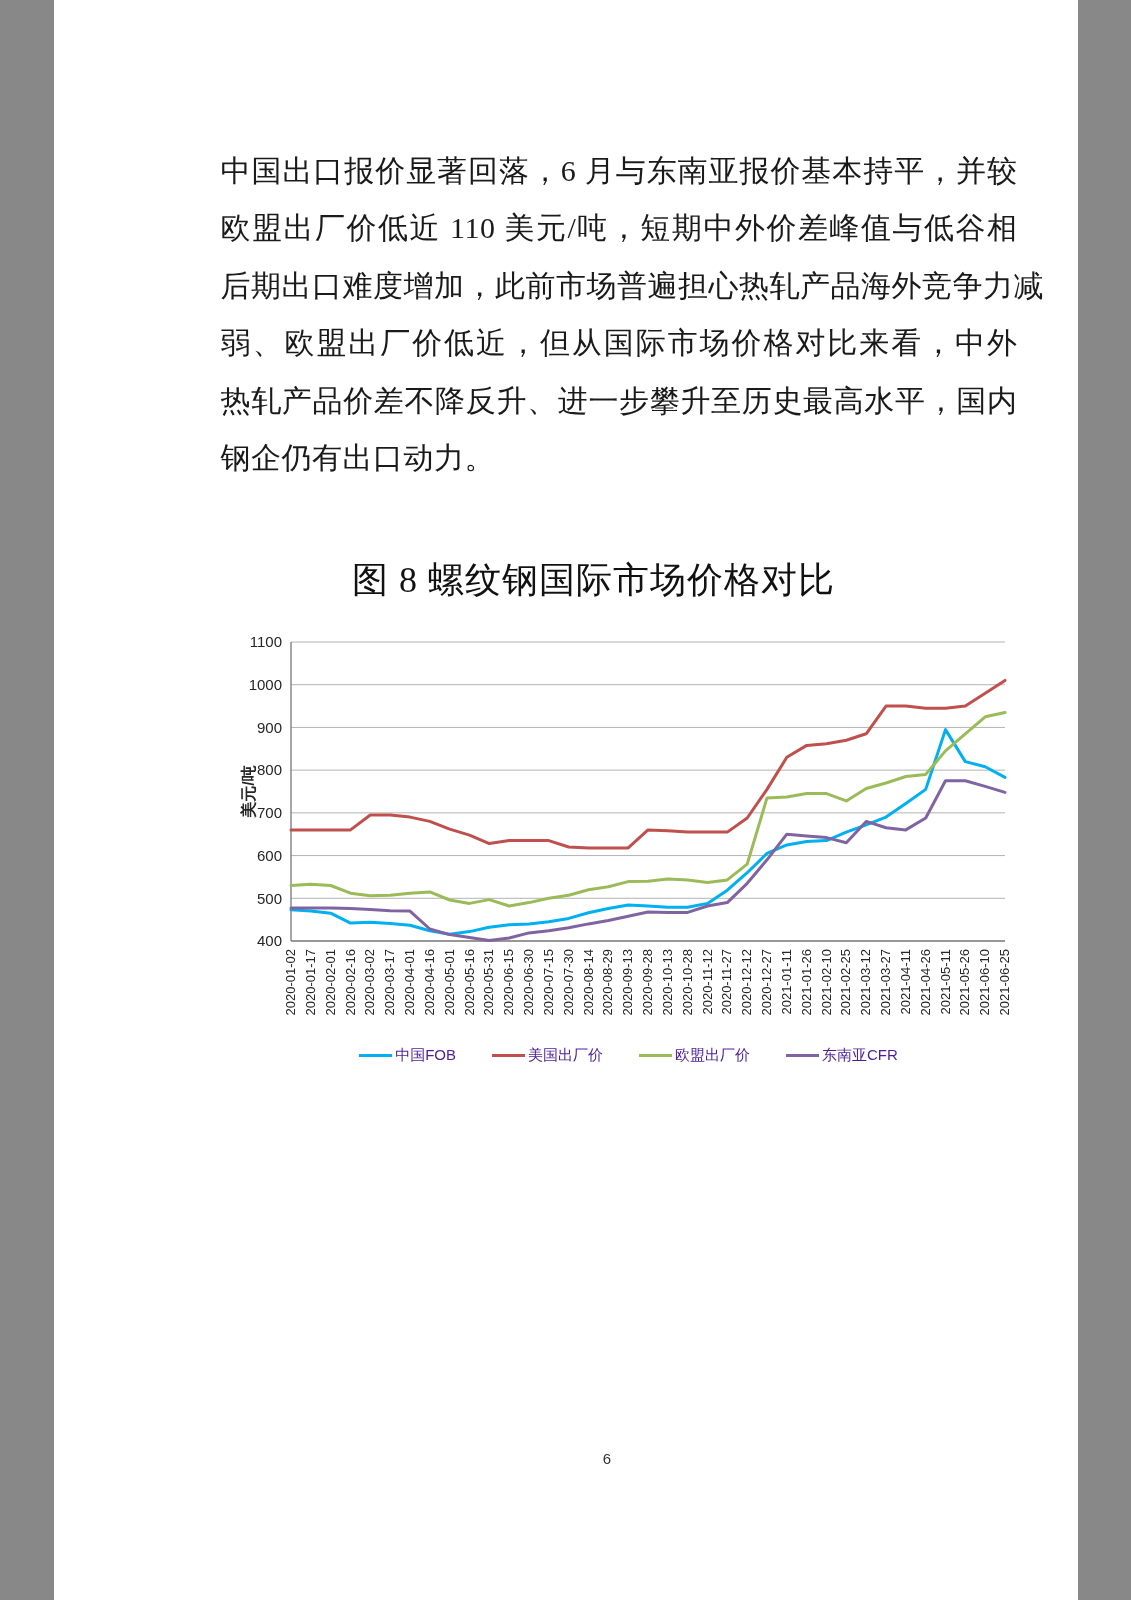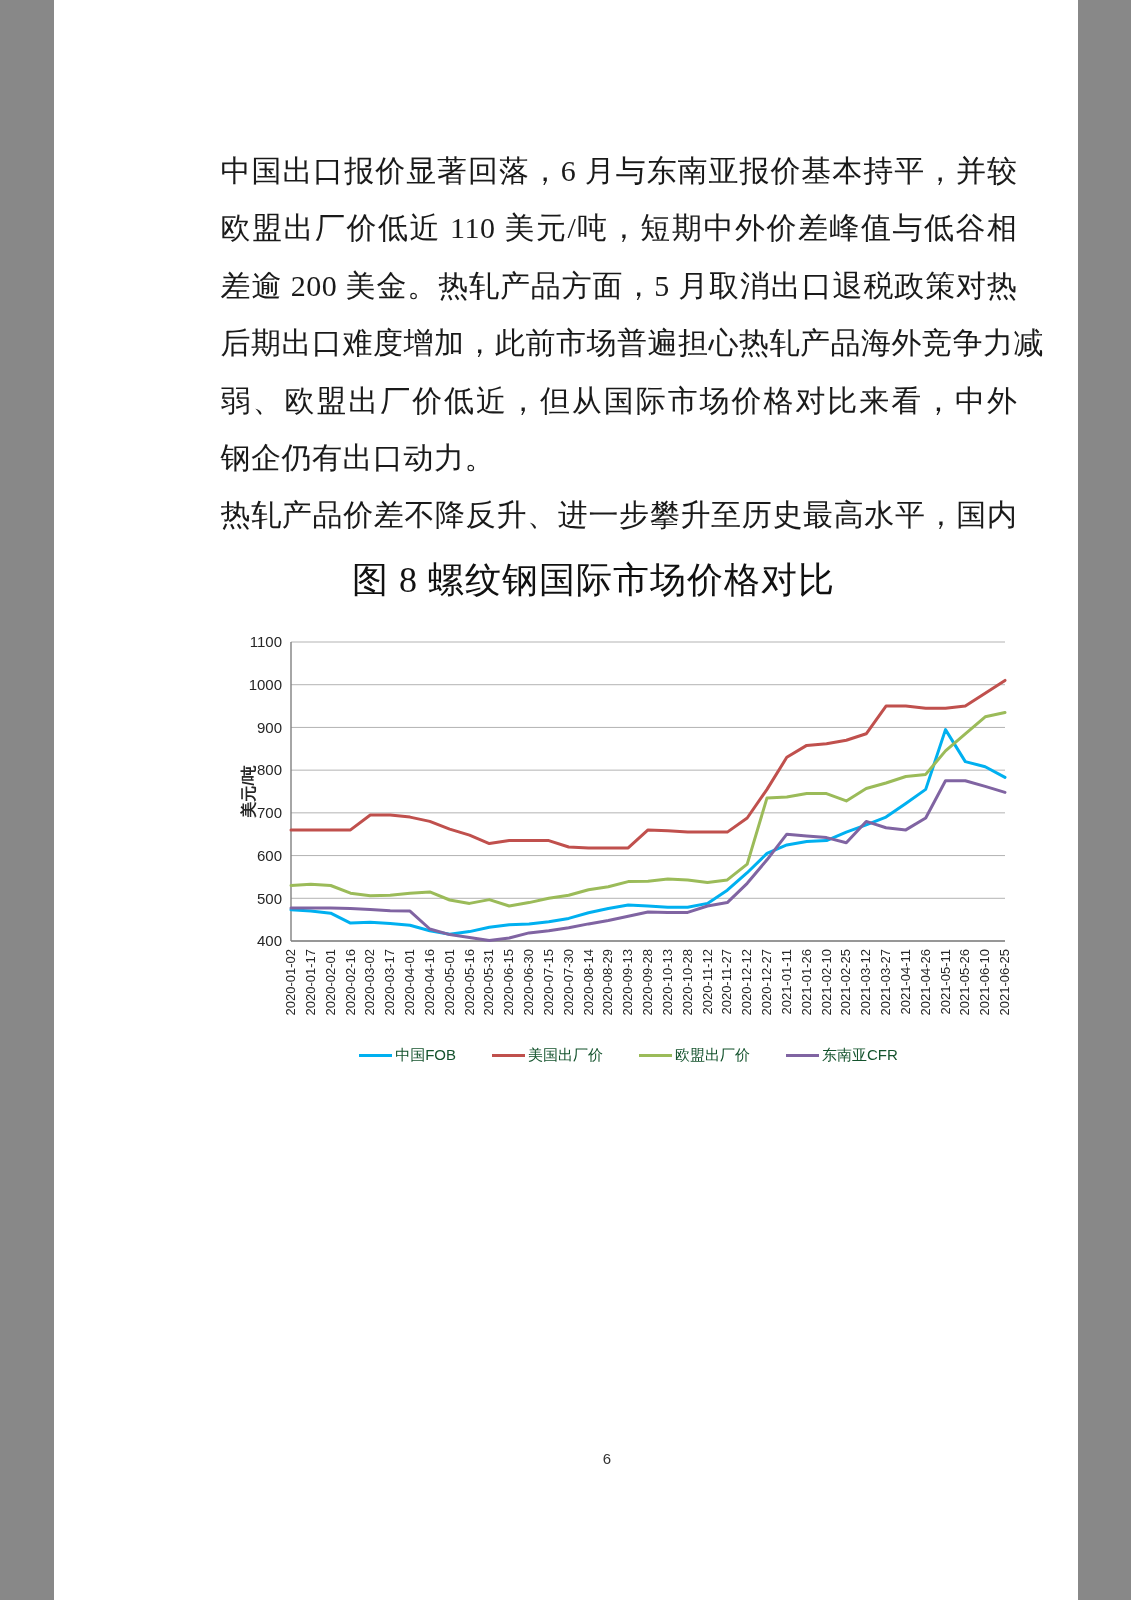--- a/index.html
+++ b/index.html
@@ -17,45 +17,44 @@
   .fig-title{
     position:absolute;text-align:center;font-size:36px;letter-spacing:1px;
     font-family:"Liberation Serif","DejaVu Serif",serif;color:#111;
   }
   #fig8-title{left:140px;top:556px;width:800px;}
   #fig9-title{left:165px;top:1086px;width:800px;}
   #chart-svg{position:absolute;left:180px;top:598px;}
   .legend{
     position:absolute;left:180px;top:1046px;width:790px;
     display:flex;justify-content:center;align-items:center;gap:36px;
-    font-family:"Liberation Sans","DejaVu Sans",sans-serif;font-size:15px;color:#14532d;
+    font-family:"Liberation Sans","DejaVu Sans",sans-serif;font-size:15px;color:#4c1d95;
   }
   .legend-item{display:flex;align-items:center;gap:3px;}
   .legend-swatch{width:33px;height:3px;display:inline-block;}
   .page-number{
     position:absolute;left:0;top:1450px;width:1107px;text-align:center;
     font-family:"Liberation Sans","DejaVu Sans",sans-serif;font-size:15px;color:#333;
   }
   .ytick{font-family:"Liberation Sans","DejaVu Sans",sans-serif;font-size:15px;fill:#262626;}
   .xtick{font-family:"Liberation Sans","DejaVu Sans",sans-serif;font-size:13px;fill:#262626;}
   .ylab{font-family:"Liberation Sans","DejaVu Sans",sans-serif;font-size:16px;fill:#262626;font-weight:bold;}
 </style>
 </head>
 <body>
 
 <div class="page">
 
   <div class="para" id="paragraph">
       <div class="pline">中国出口报价显著回落，6 月与东南亚报价基本持平，并较</div>
       <div class="pline">欧盟出厂价低近 110 美元/吨，短期中外价差峰值与低谷相</div>
-      <div class="pline">差逾 200 美金。热轧产品方面，5 月取消出口退税政策对热</div>
       <div class="pline">后期出口难度增加，此前市场普遍担心热轧产品海外竞争力减</div>
       <div class="pline">弱、欧盟出厂价低近，但从国际市场价格对比来看，中外</div>
+      <div class="pline">热轧产品价差不降反升、进一步攀升至历史最高水平，国内</div>
       <div class="pline last">钢企仍有出口动力。</div>
-      <div class="pline">热轧产品价差不降反升、进一步攀升至历史最高水平，国内</div>
     </div>
 
   <div class="fig-title" id="fig8-title">图 8 螺纹钢国际市场价格对比</div>
 
   <svg id="chart-svg" width="790" height="445" viewBox="0 0 790 445">
       <line x1="57" y1="343" x2="771" y2="343" stroke="#b3b3b3" stroke-width="1"></line>
       <text x="48" y="343" text-anchor="end" dy="0.35em" class="ytick">400</text>
       <line x1="57" y1="300.2857142857143" x2="771" y2="300.2857142857143" stroke="#b3b3b3" stroke-width="1"></line>
       <text x="48" y="300.2857142857143" text-anchor="end" dy="0.35em" class="ytick">500</text>
       <line x1="57" y1="257.57142857142856" x2="771" y2="257.57142857142856" stroke="#b3b3b3" stroke-width="1"></line>

